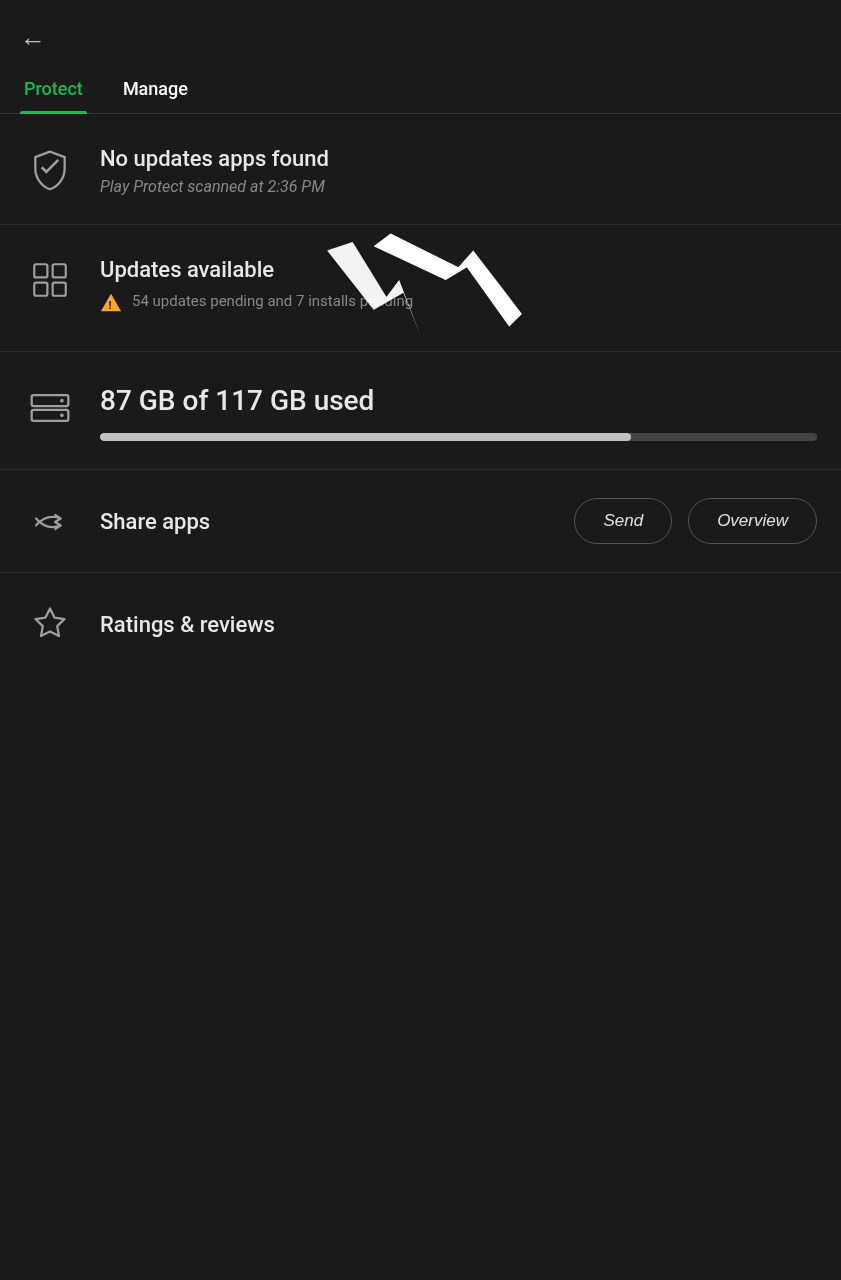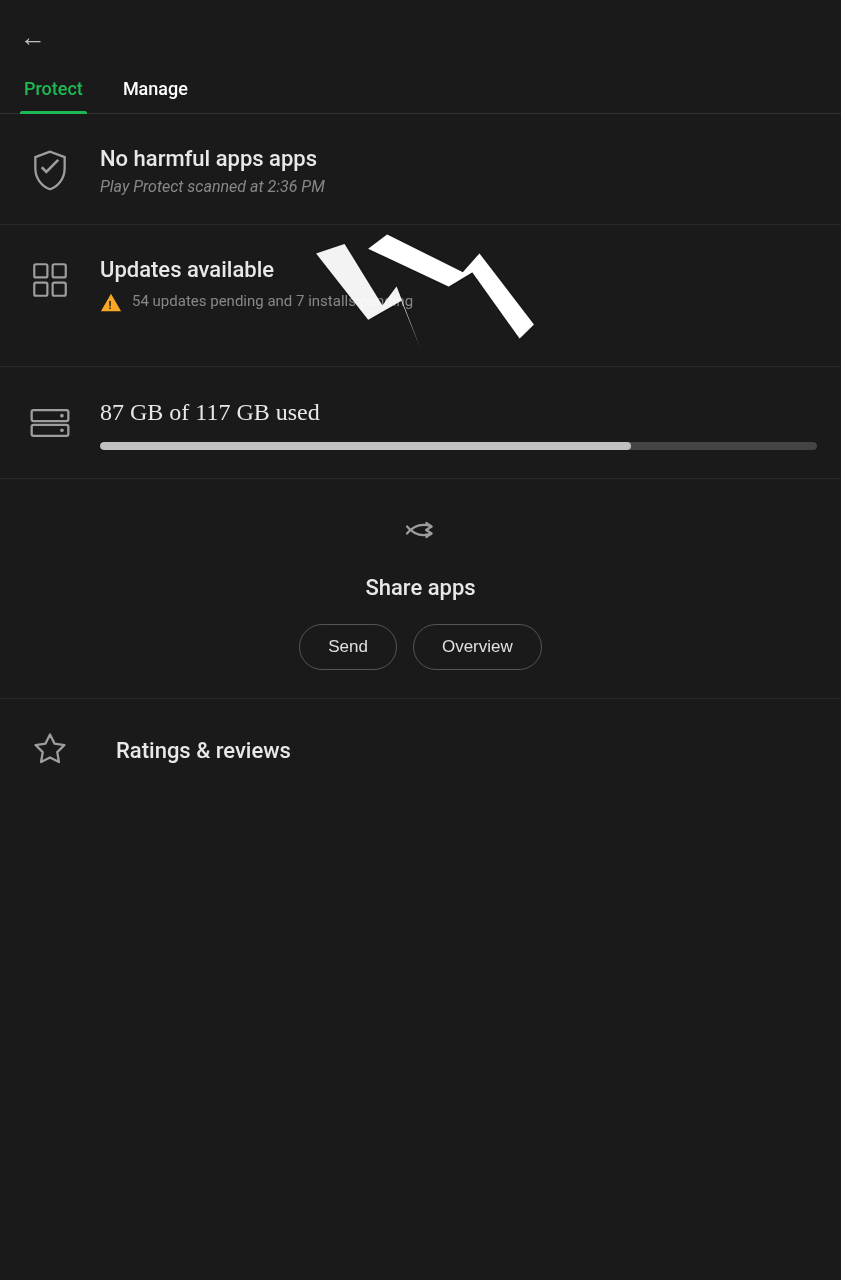--- a/index.html
+++ b/index.html
@@ -99,21 +99,21 @@
     
     .shield-icon svg {
       width: 44px;
       height: 44px;
     }
 
     
     .updates-section {
       display: flex;
       align-items: flex-start;
-      padding: 32px 24px 32px 24px;
+      padding: 32px 24px 17px 24px;
       gap: 24px;
       border-bottom: 1px solid #2a2a2a;
       position: relative;
     }
 
     .update-content {
       flex: 1;
     }
 
     .update-title {
@@ -161,25 +161,24 @@
       padding: 32px 24px 28px 24px;
       gap: 24px;
       border-bottom: 1px solid #2a2a2a;
     }
 
     .storage-content {
       flex: 1;
     }
 
     .storage-title {
-      font-size: 24px;
+      font-size: 28px;
       font-weight: 500;
       color: #e8e8e8;
       margin-bottom: 16px;
-      font-family: Liberation Serif, serif;
     }
 
     .progress-bar-container {
       width: 100%;
       height: 8px;
       background: #444;
       border-radius: 4px;
       overflow: hidden;
     }
 
@@ -189,21 +188,20 @@
       border-radius: 4px;
     }
 
     
     .share-section {
       display: flex;
       align-items: center;
       padding: 28px 24px;
       gap: 24px;
       border-bottom: 1px solid #2a2a2a;
-      flex-direction: column;
     }
 
     .share-content {
       flex: 1;
     }
 
     .share-title {
       font-size: 22px;
       font-weight: 500;
       color: #e8e8e8;
@@ -216,28 +214,29 @@
 
     .share-btn {
       padding: 12px 28px;
       border: 1px solid #555;
       border-radius: 24px;
       background: transparent;
       color: #e0e0e0;
       font-size: 17px;
       font-weight: 500;
       cursor: pointer;
+      font-style: italic;
     }
 
     
     .ratings-section {
       display: flex;
       align-items: center;
       padding: 28px 24px;
-      gap: 40px;
+      gap: 24px;
     }
 
     .ratings-title {
       font-size: 22px;
       font-weight: 500;
       color: #e8e8e8;
     }
 
     
     .arrow-overlay {
@@ -294,21 +293,21 @@
 </div>
 
 <div class="section">
   <div class="section-icon shield-icon">
     <svg viewBox="0 0 48 48" fill="none" xmlns="http://www.w3.org/2000/svg">
       <path d="M24 4L8 10v12c0 10.5 6.8 20.3 16 23 9.2-2.7 16-12.5 16-23V10L24 4z" stroke="#9e9e9e" stroke-width="2.5" fill="none"></path>
       <polygon points="20,24 16,20 14,22 20,28 34,14 32,12" fill="#9e9e9e"></polygon>
     </svg>
   </div>
   <div class="section-content">
-    <div class="section-title">No harmful apps apps</div>
+    <div class="section-title">No updates apps found</div>
     <div class="section-subtitle">Play Protect scanned at 2:36 PM</div>
   </div>
 </div>
 
 <div class="updates-wrapper">
   <div class="updates-section">
     <div class="section-icon grid-icon">
       <svg viewBox="0 0 48 48" fill="none" xmlns="http://www.w3.org/2000/svg">
         <rect x="6" y="6" width="15" height="15" rx="2" stroke="#9e9e9e" stroke-width="2.5" fill="none"></rect>
         <rect x="27" y="6" width="15" height="15" rx="2" stroke="#9e9e9e" stroke-width="2.5" fill="none"></rect>

